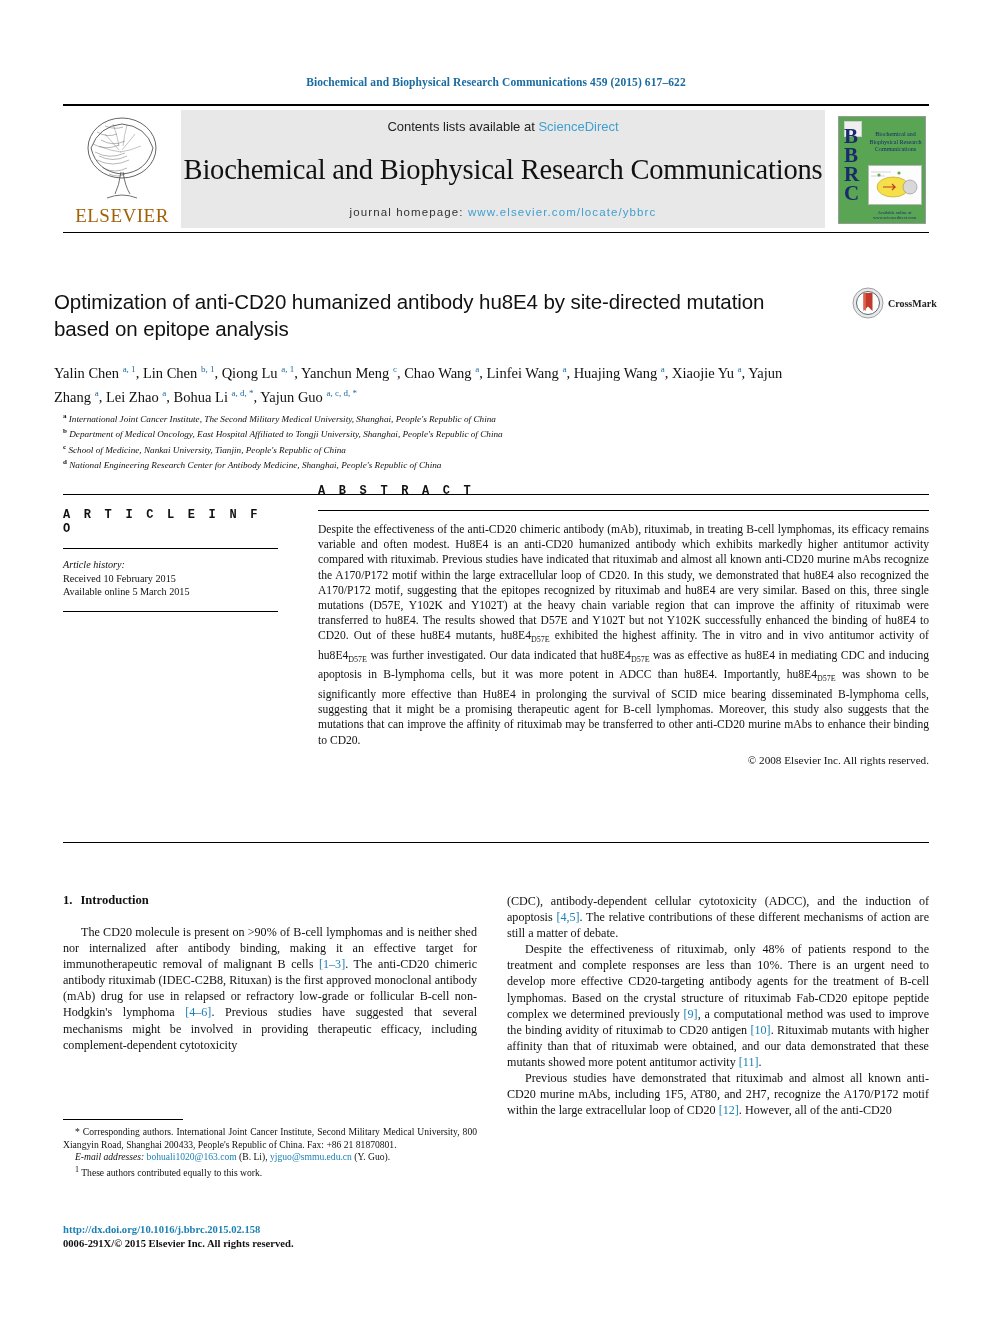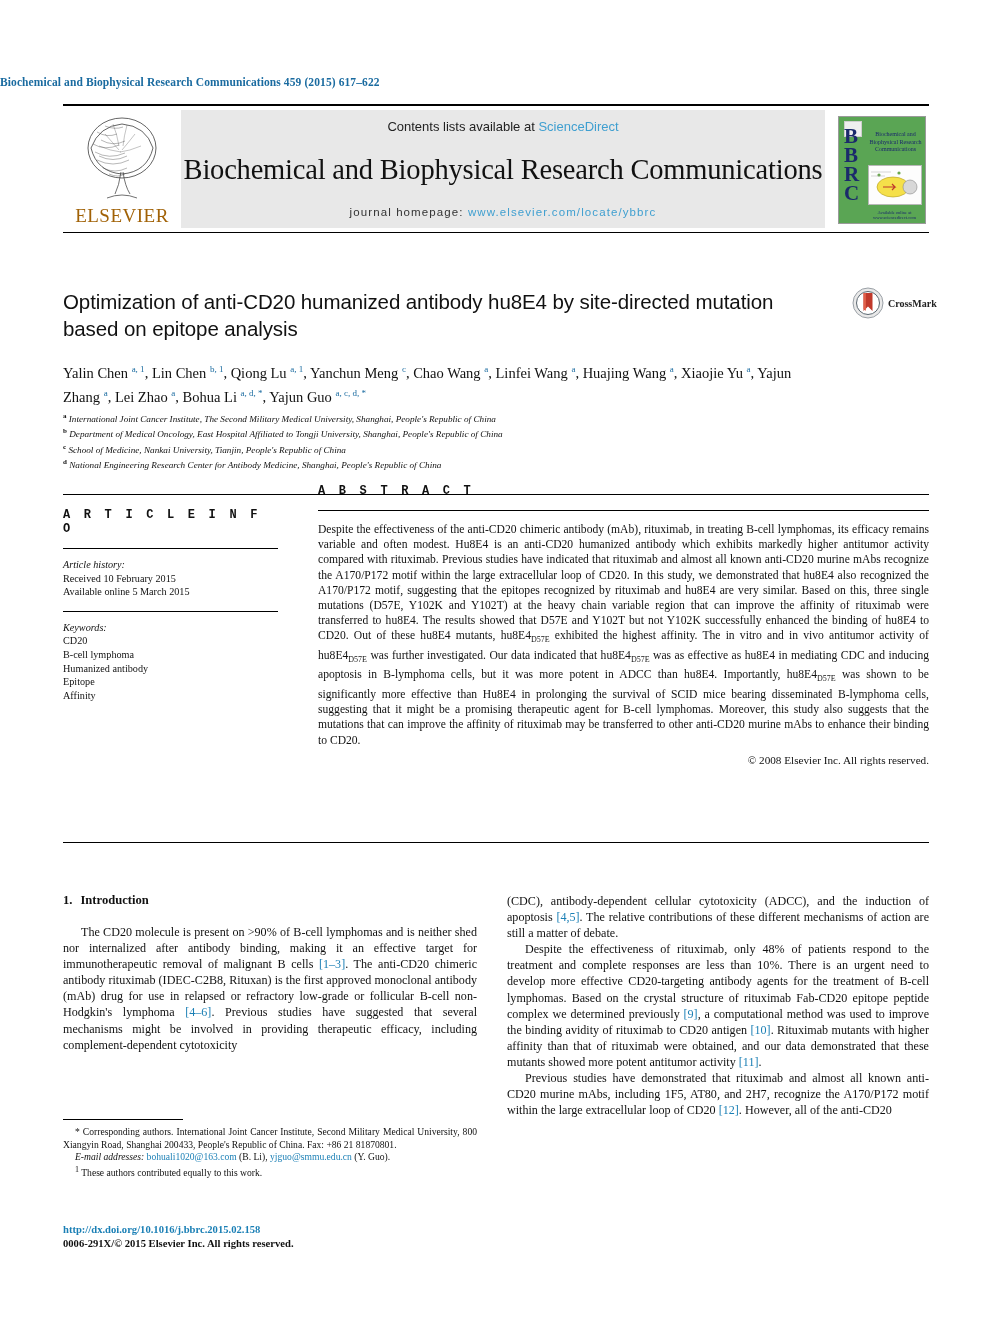--- a/index.html
+++ b/index.html
@@ -20,21 +20,21 @@
     left: 0; top: 0;
     width: 992px;
     height: 1323px;
   }
 
   
   .running-head {
     position: absolute;
     left: 0; top: 76px;
     width: 992px;
-    text-align: left;
+    text-align: center;
     font-family: "Liberation Serif", serif;
     font-weight: bold;
     font-size: 11.5px;
     color: #1a6ba0;
     letter-spacing: 0.1px;
   }
 
   
   .masthead {
     position: absolute;
@@ -158,21 +158,21 @@
   .masthead-rule {
     position: absolute;
     left: 63px; top: 232px;
     width: 866px;
     border-top: 1px solid #000;
   }
 
   
   .title-block {
     position: absolute;
-    left: 63px; top: 288px;
+    left: 54px; top: 288px;
     width: 760px;
   }
   .article-title {
     font-family: "Liberation Sans", sans-serif;
     font-size: 20.5px;
     font-weight: 400;
     line-height: 27px;
     color: #111;
     margin: 0;
     letter-spacing: -0.1px;
@@ -416,28 +416,20 @@
 
   <div class="article-info">
     <div class="sec-head">A R T I C L E    I N F O</div>
     <div class="sec-rule"></div>
     <div class="info-group">
       <div class="lbl">Article history:</div>
       <div>Received 10 February 2015</div>
       <div>Available online 5 March 2015</div>
     </div>
     <div class="info-sep"></div>
-    <div class="info-group">
-      <div class="lbl">Keywords:</div>
-      <div>CD20</div>
-      <div>B-cell lymphoma</div>
-      <div>Humanized antibody</div>
-      <div>Epitope</div>
-      <div>Affinity</div>
-    </div>
   </div>
 
   <div class="abstract-col">
     <div class="sec-head">A B S T R A C T</div>
     <div class="sec-rule"></div>
     <div class="abstract-body"><span>Despite the effectiveness of the anti-CD20 chimeric antibody (mAb), rituximab, in treating B-cell lymphomas, its efficacy remains variable and often modest. Hu8E4 is an anti-CD20 humanized antibody which exhibits markedly higher antitumor activity compared with rituximab. Previous studies have indicated that rituximab and almost all known anti-CD20 murine mAbs recognize the A170/P172 motif within the large extracellular loop of CD20. In this study, we demonstrated that hu8E4 also recognized the A170/P172 motif, suggesting that the epitopes recognized by rituximab and hu8E4 are very similar. Based on this, three single mutations (D57E, Y102K and Y102T) at the heavy chain variable region that can improve the affinity of rituximab were transferred to hu8E4. The results showed that D57E and Y102T but not Y102K successfully enhanced the binding of hu8E4 to CD20. Out of these hu8E4 mutants, hu8E4</span><sub>D57E</sub><span> exhibited the highest affinity. The in vitro and in vivo antitumor activity of hu8E4</span><sub>D57E</sub><span> was further investigated. Our data indicated that hu8E4</span><sub>D57E</sub><span> was as effective as hu8E4 in mediating CDC and inducing apoptosis in B-lymphoma cells, but it was more potent in ADCC than hu8E4. Importantly, hu8E4</span><sub>D57E</sub><span> was shown to be significantly more effective than Hu8E4 in prolonging the survival of SCID mice bearing disseminated B-lymphoma cells, suggesting that it might be a promising therapeutic agent for B-cell lymphomas. Moreover, this study also suggests that the mutations that can improve the affinity of rituximab may be transferred to other anti-CD20 murine mAbs to enhance their binding to CD20.</span></div>
     <div class="copyright">© 2008 Elsevier Inc. All rights reserved.</div>
   </div>
 
   <div class="hr-main" id="hr-below-abstract"></div>

